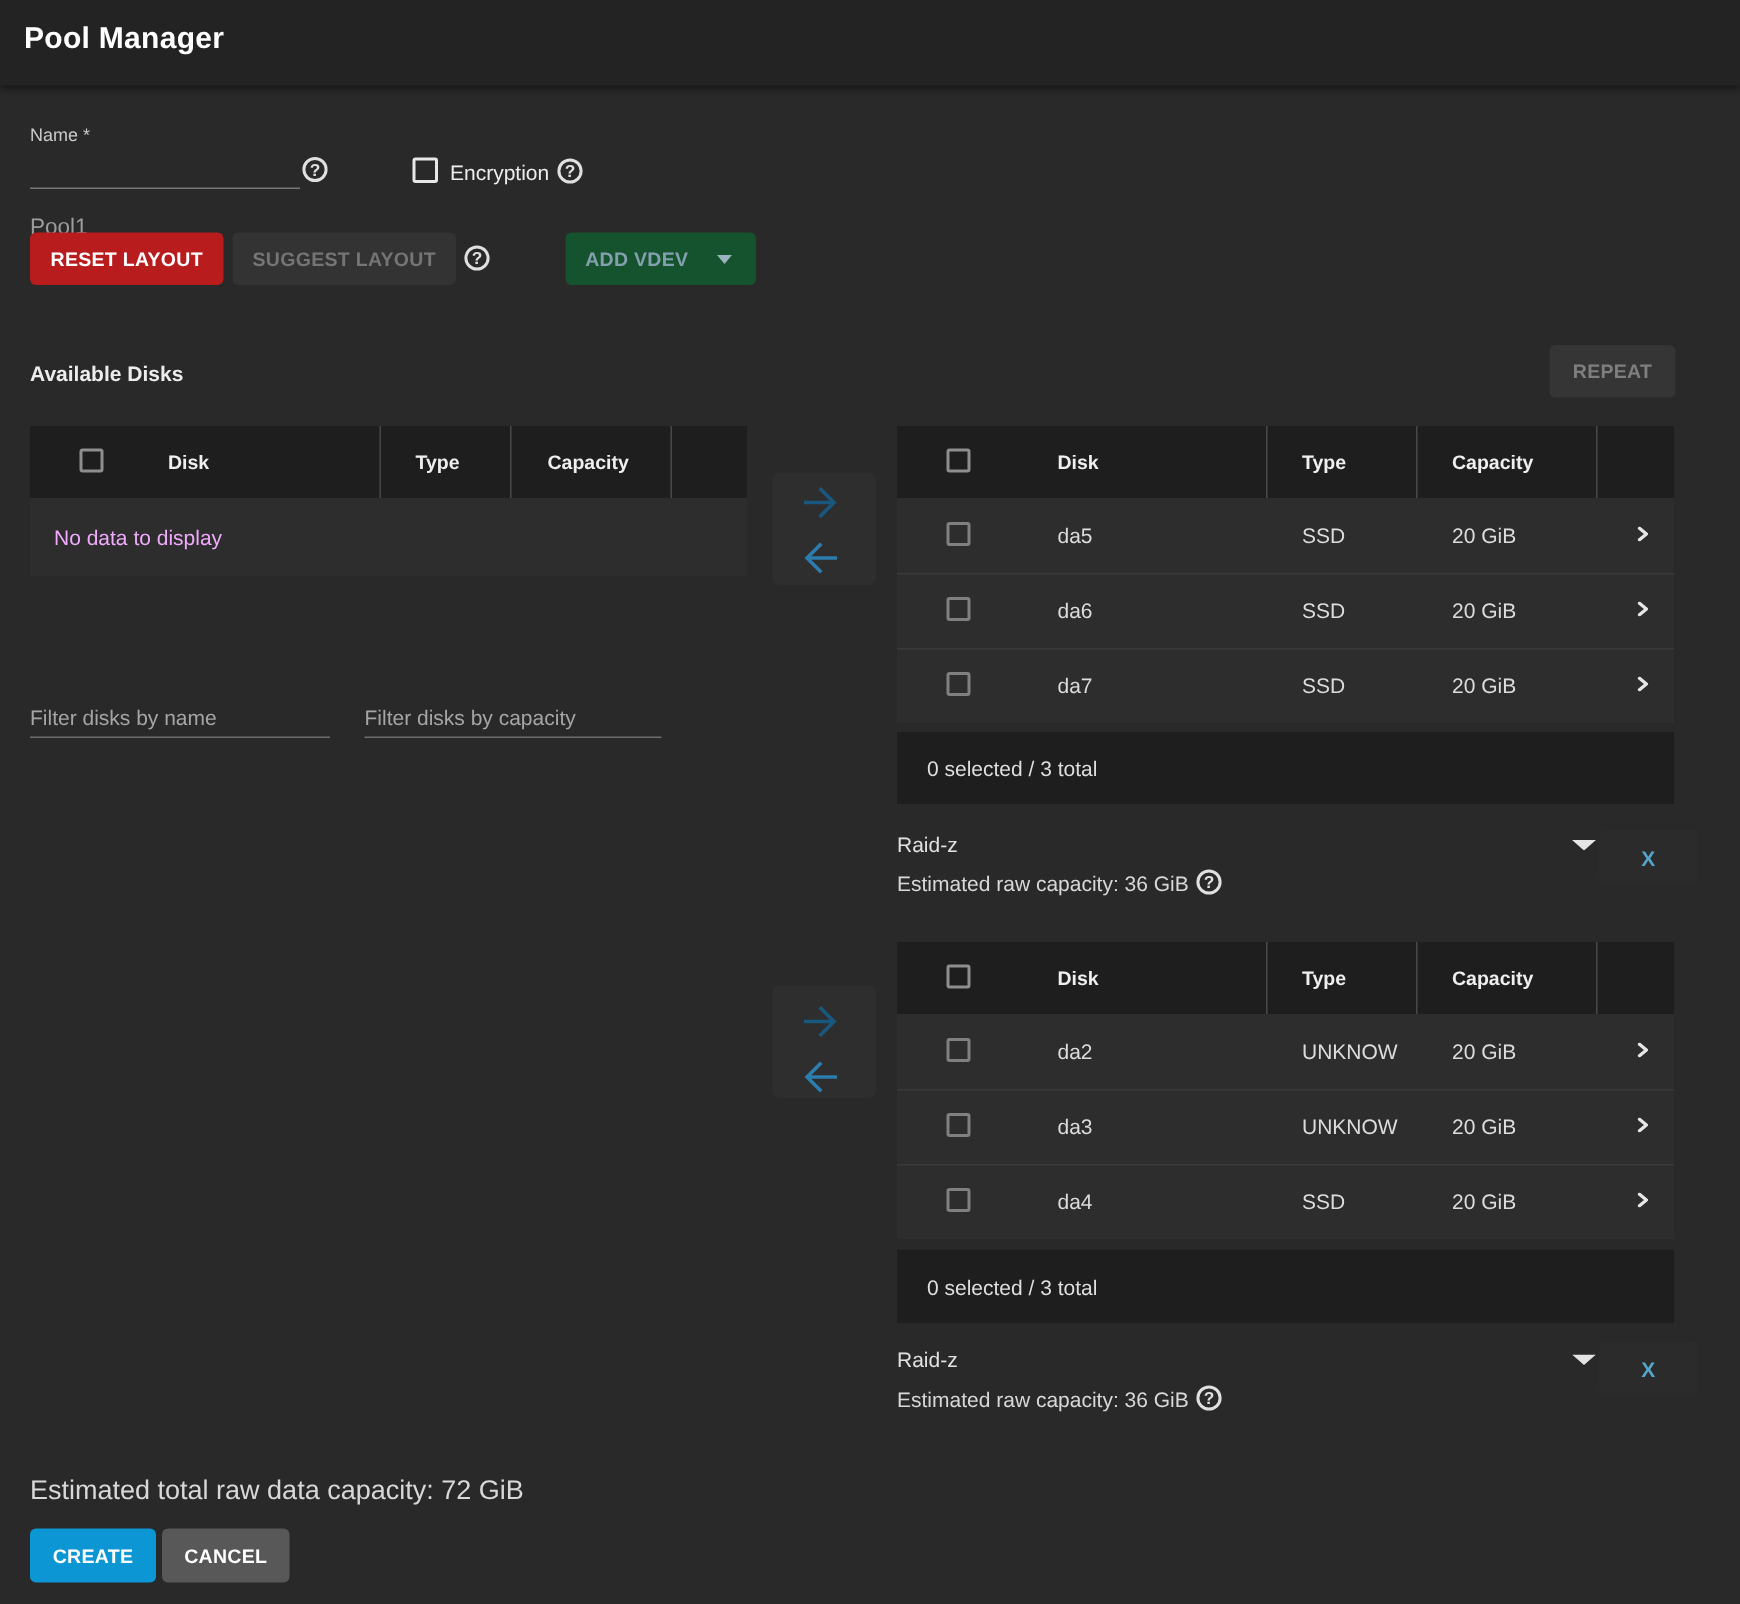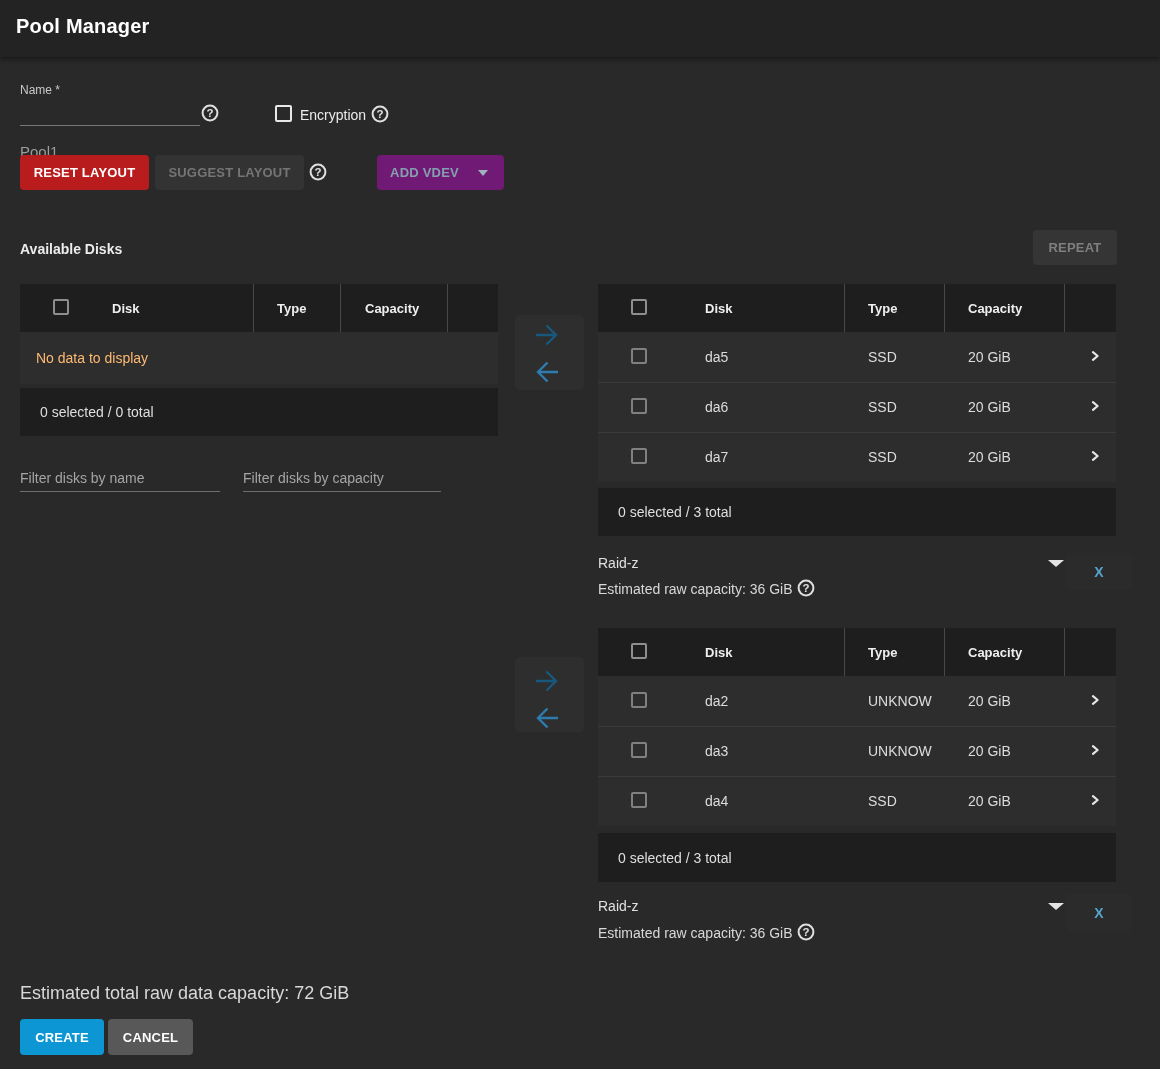--- a/index.html
+++ b/index.html
@@ -55,43 +55,42 @@
     <circle cx="9" cy="9" r="7.4" fill="none" stroke="#e0e0e0" stroke-width="2"></circle>
     <text x="9" y="13.2" text-anchor="middle" font-size="11.5" font-weight="bold" fill="#e0e0e0" font-family="Liberation Sans">?</text>
   </svg>
 
   <div class="btn" style="left:20px; top:155px; width:129px; background:#b91c1c; color:#ffffff;">RESET LAYOUT</div>
   <div class="btn" style="left:155px; top:155px; width:149px; background:#333333; color:#757575;">SUGGEST LAYOUT</div>
   <svg class="icon" style="left:309px; top:163px;" width="18" height="18" viewBox="0 0 18 18">
     <circle cx="9" cy="9" r="7.4" fill="none" stroke="#e0e0e0" stroke-width="2"></circle>
     <text x="9" y="13.2" text-anchor="middle" font-size="11.5" font-weight="bold" fill="#e0e0e0" font-family="Liberation Sans">?</text>
   </svg>
-  <div class="btn" style="left:377px; top:155px; width:127px; background:#701a75; color:#84a0af;">
+  <div class="btn" style="left:377px; top:155px; width:127px; background:#14532d; color:#84a0af;">
       <span style="margin-right:32px;">ADD VDEV</span>
     <svg style="position:absolute; right:16px; top:15px;" width="10" height="6" viewBox="0 0 10 6">
         <path d="M0 0 L10 0 L5 6 Z" fill="#9db3be"></path>
       </svg>
   </div>
 
   <div class="sec-title" style="left:20px; top:241px; width:478px; text-align:left;">Available Disks</div>
   <div class="btn" style="left:1033px; top:230px; width:84px; background:#353535; color:#7f7f7f; font-size:13px;">REPEAT</div>
 
   <div class="tbl-header" style="left:20px; top:284px; width:478px; height:48px;">
     <div class="vsep" style="left:233px;"></div>
     <div class="vsep" style="left:320px;"></div>
     <div class="vsep" style="left:427px;"></div>
     <div class="cb" style="left:33px; top:15px;"></div>
     <div class="hcell" style="left:92px;">Disk</div>
     <div class="hcell" style="left:257px;">Type</div>
     <div class="hcell" style="left:345px;">Capacity</div>
   </div>
   <div class="tbl-row" style="left:20px; top:332px; width:478px; height:52px;">
-    <div class="cell" style="left:16px; color:#fdba74; font-size:14px;">No data to display</div>
-  </div>
-  <div class="tbl-footer" style="left:20px; top:388px; width:478px; height:48px;">0 selected / 0 total</div>
+    <div class="cell" style="left:16px; color:#f0abfc; font-size:14px;">No data to display</div>
+  </div>
 
   <div class="abs" style="left:20px; top:470px; font-size:14px; color:#a5a5a5;">Filter disks by name</div>
   <div class="abs underline" style="left:20px; top:491px; width:200px; background:#6e6e6e;"></div>
   <div class="abs" style="left:243px; top:470px; font-size:14px; color:#a5a5a5;">Filter disks by capacity</div>
   <div class="abs underline" style="left:243px; top:491px; width:198px; background:#6e6e6e;"></div>
 
   <div class="abs" style="left:515px; top:315px; width:69px; height:75px; background:#2e2e2e; border-radius:5px;"></div>
   <svg class="icon" style="left:533px; top:321px;" width="28" height="28" viewBox="0 0 28 28">
     <path d="M3 14 h19 M13.5 4.5 l9.5 9.5 l-9.5 9.5" fill="none" stroke="#19587e" stroke-width="2.4"></path>
   </svg>

